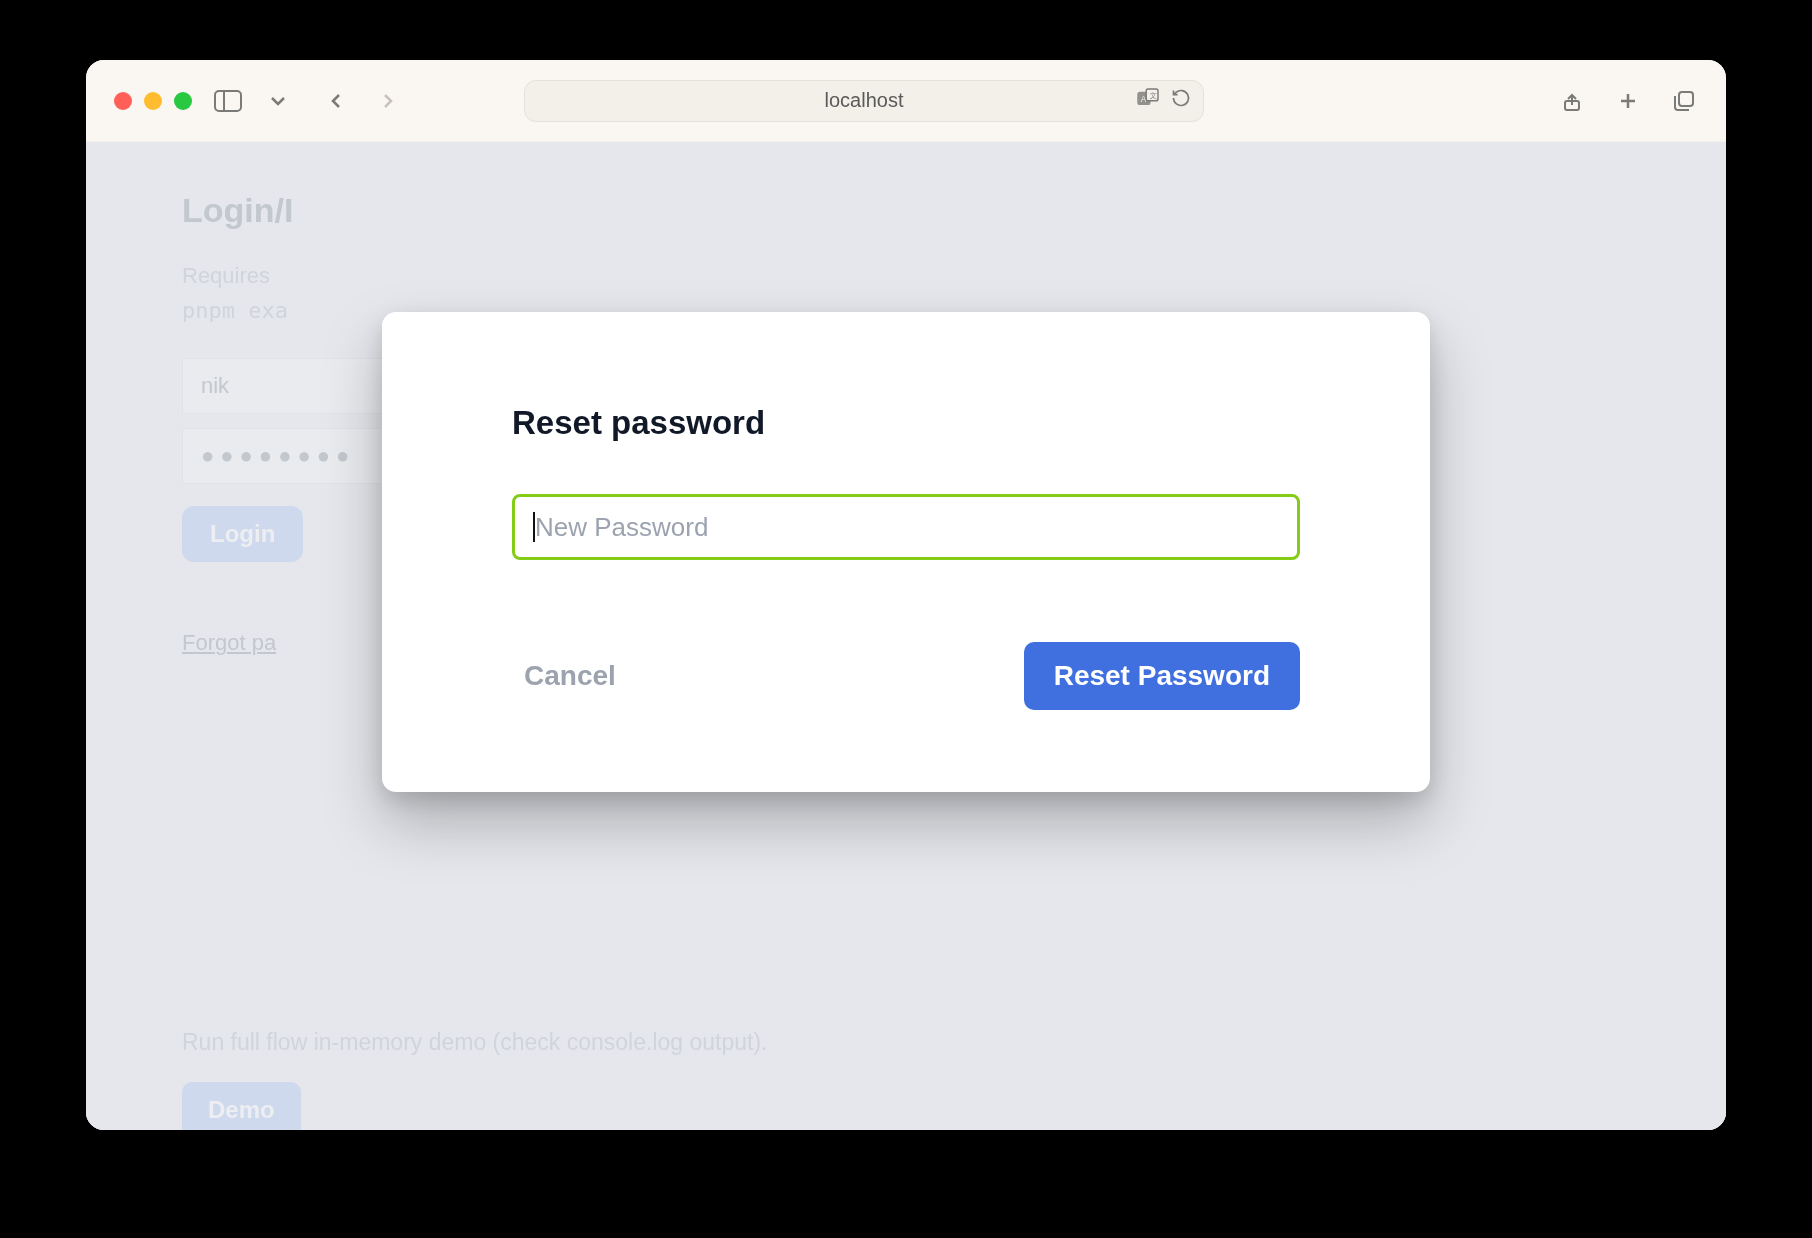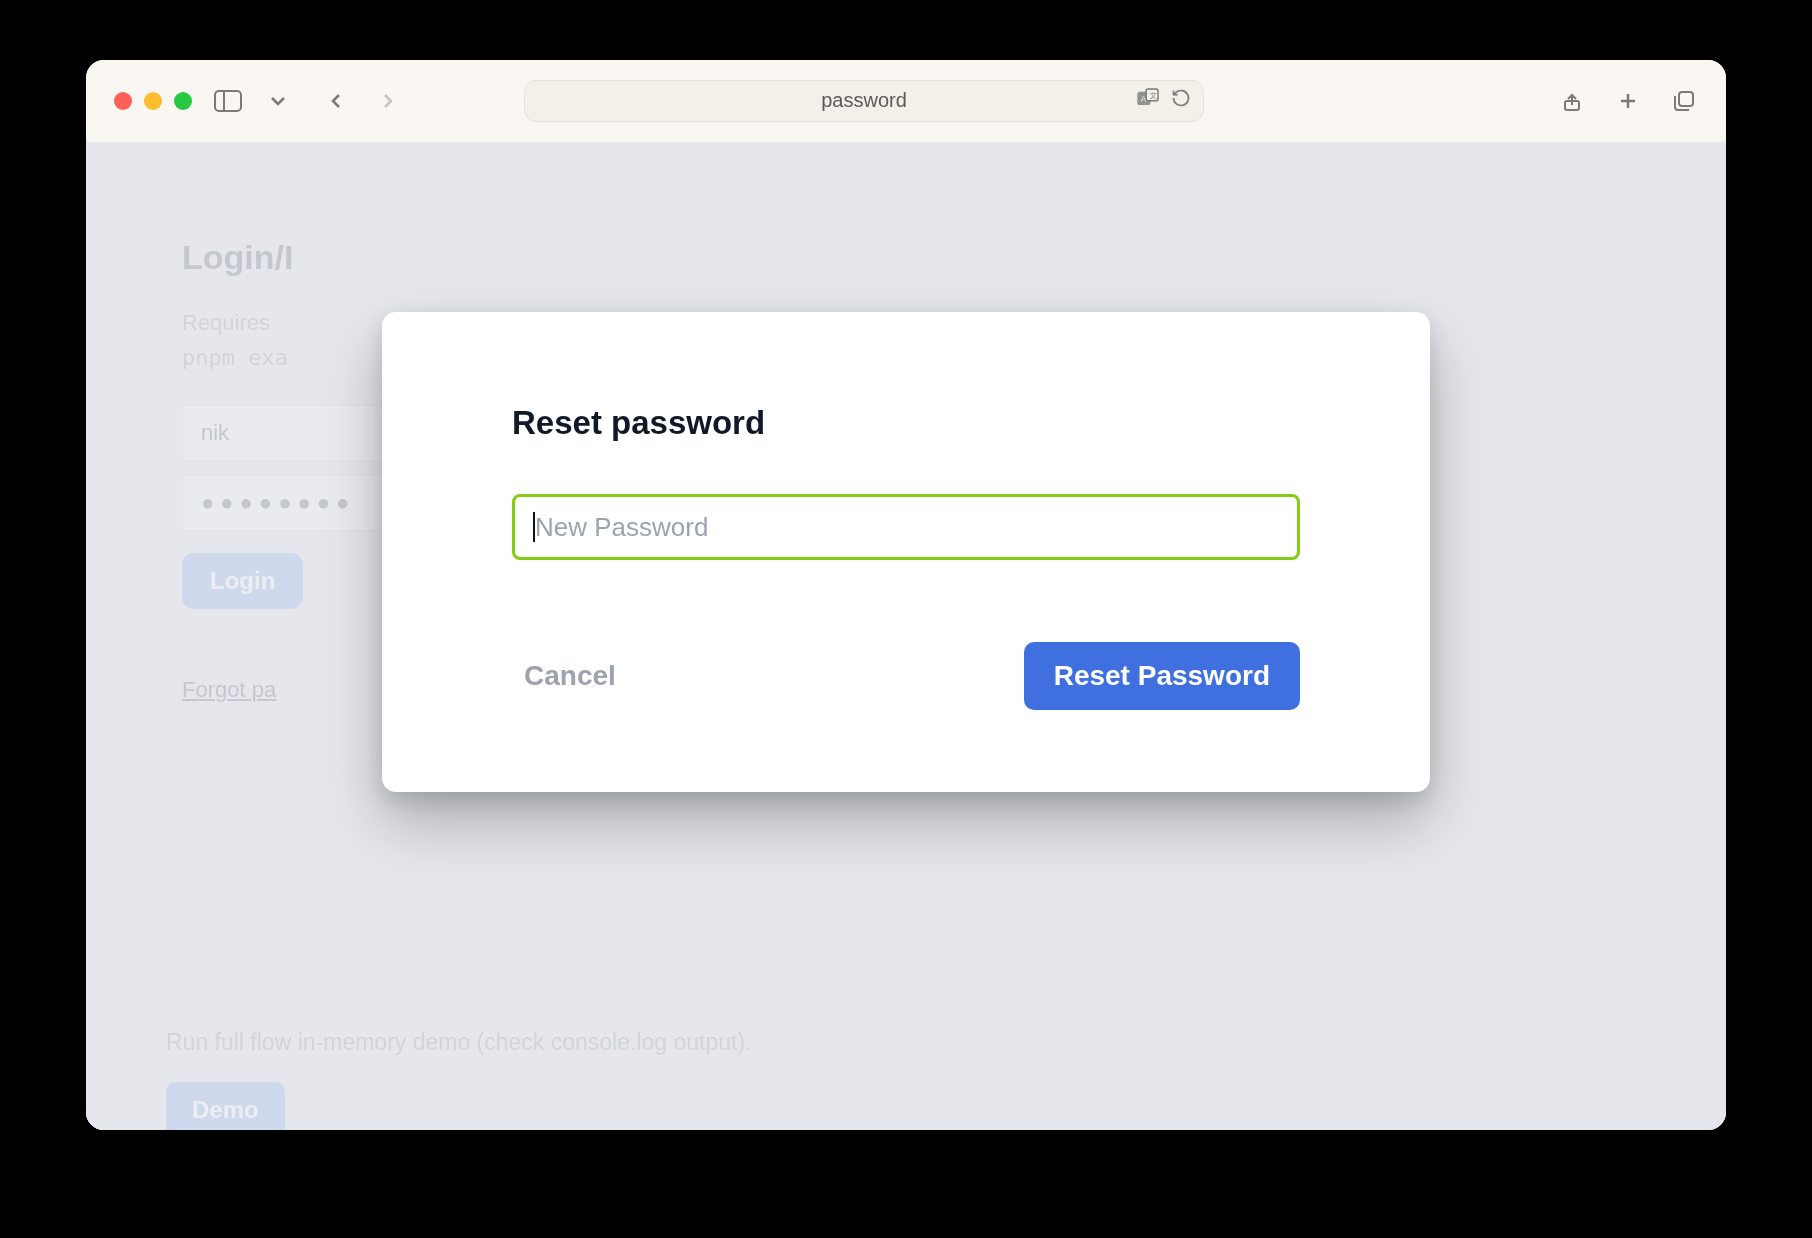--- a/index.html
+++ b/index.html
@@ -97,21 +97,21 @@
     .chrome-spacer { flex: 1; }
     .chrome-right {
       display: flex;
       gap: 28px;
       align-items: center;
     }
     .viewport {
       flex: 1;
       background: #e5e7eb;
       position: relative;
-      padding: 96px 96px 0 96px;
+      padding: 49px 96px 0 96px;
     }
     .page-title {
       font-size: 34px;
       font-weight: 700;
       color: #6b7280;
       margin-bottom: 28px;
     }
     .page-sub {
       font-size: 22px;
       color: #9ca3af;
@@ -162,21 +162,21 @@
       margin-top: 68px;
       font-size: 22px;
       color: #6b7280;
       text-decoration: underline;
       cursor: pointer;
       display: inline-block;
     }
     .demo-section {
       position: absolute;
       bottom: 0;
-      left: 80px;
+      left: 96px;
     }
     .demo-text {
       font-size: 23px;
       color: #9ca3af;
       margin-bottom: 26px;
     }
     .btn-demo {
       background: #95b3ef;
       color: #fff;
       font-size: 24px;
@@ -293,21 +293,21 @@
         </svg>
       </button>
       <button class="chrome-btn" style="color:#c7c3bc;">
         <svg viewBox="0 0 24 24" fill="none" stroke="currentColor" stroke-width="2.5">
           <polyline points="9 18 15 12 9 6"></polyline>
         </svg>
       </button>
     </div>
 
     <div class="addr-bar">
-      <span class="addr-text">password</span>
+      <span class="addr-text">localhost</span>
       <div class="addr-icons-right">
         <span>
           <svg width="22" height="20" viewBox="0 0 24 22" fill="none" stroke="currentColor" stroke-width="1.6">
             <rect x="1" y="5" width="13" height="13" rx="2" fill="currentColor" opacity="0.8"></rect>
             <rect x="10" y="1" width="13" height="13" rx="2" fill="#f3efe9" stroke="currentColor"></rect>
             <text x="4" y="15" font-size="9" fill="#f3efe9" stroke="none">A</text>
             <text x="14" y="11" font-size="8" fill="currentColor" stroke="none">文</text>
           </svg>
         </span>
         <span>

